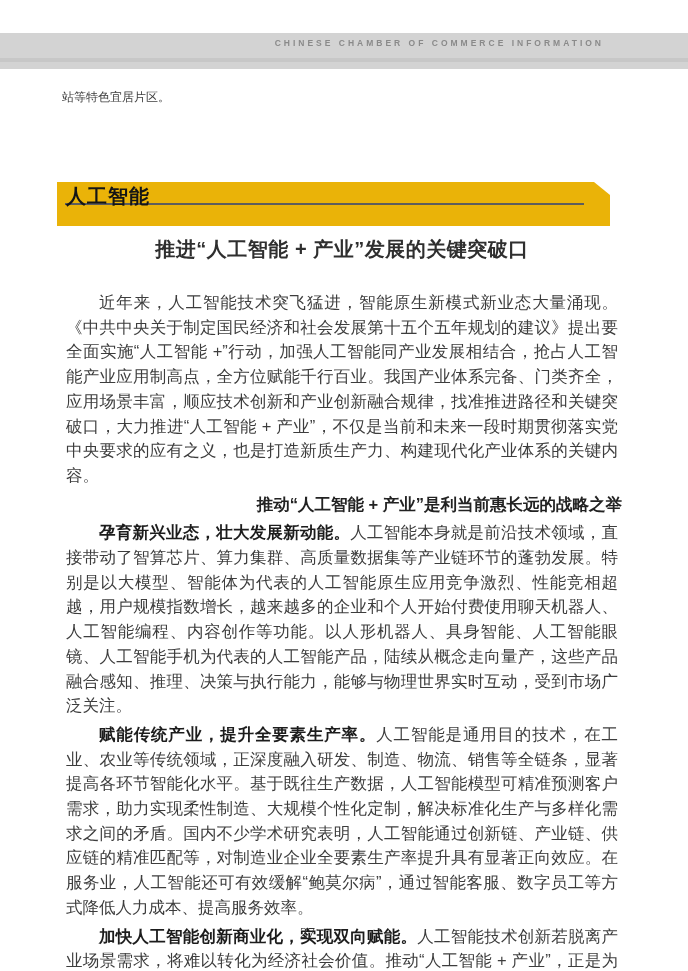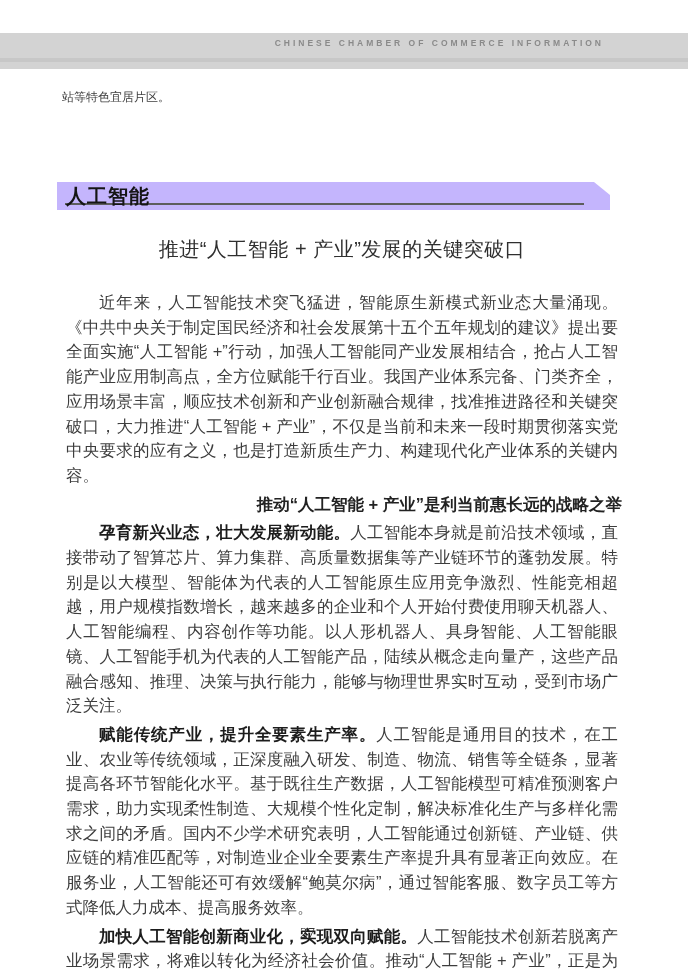--- a/index.html
+++ b/index.html
@@ -18,35 +18,35 @@
   .top-rule{position:absolute;top:58px;left:0;width:688px;height:4px;background:#c7c7c7;}
   
   .prev-block{
     position:absolute;top:84px;left:62px;width:560px;
     font-size:12px;line-height:27px;text-align:justify;
   }
   .prev-block p{margin:0;}
   .prev-block .indented{text-indent:2em;}
   
   .section-banner{
-    position:absolute;top:182px;left:57px;width:553px;height:28px;background:#c4b5fd;
+    position:absolute;top:182px;left:57px;width:553px;height:44px;background:#eab308;
     clip-path:polygon(0 0,calc(100% - 16px) 0,100% 13px,100% 100%,0 100%);
   }
   .section-banner .banner-rule{
     position:absolute;left:8px;right:26px;top:21px;height:1.5px;background:#5d5d5d;
   }
   .section-banner .banner-label{
     position:absolute;left:9px;top:1px;line-height:26px;
     font-family:"Liberation Serif","DejaVu Serif",serif;font-weight:900;
     font-size:20px;color:#151515;letter-spacing:1px;
   }
   
   .article-title{
     position:absolute;top:236px;left:62px;width:560px;margin:0;
-    text-align:center;font-size:20px;font-weight:normal;color:#2f2f2f;letter-spacing:.5px;
+    text-align:center;font-size:20px;font-weight:bold;color:#2f2f2f;letter-spacing:.5px;
   }
   .article-body{
     position:absolute;top:286px;left:62px;width:560px;
     font-size:16.5px;line-height:24.7px;text-align:justify;
   }
   .article-body p{margin:4px;text-indent:2em;}
   .article-body .subheading{
     margin:0;text-indent:0;text-align:right;font-weight:bold;color:#222222;
   }
   .article-body .lead{font-weight:bold;color:#1c1c1c;}

